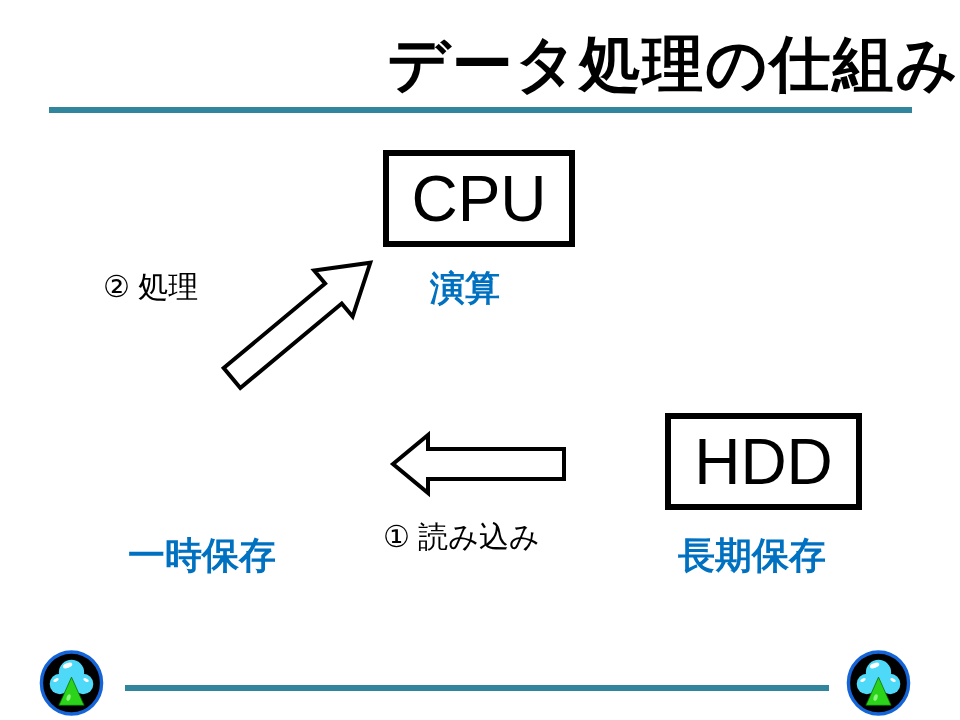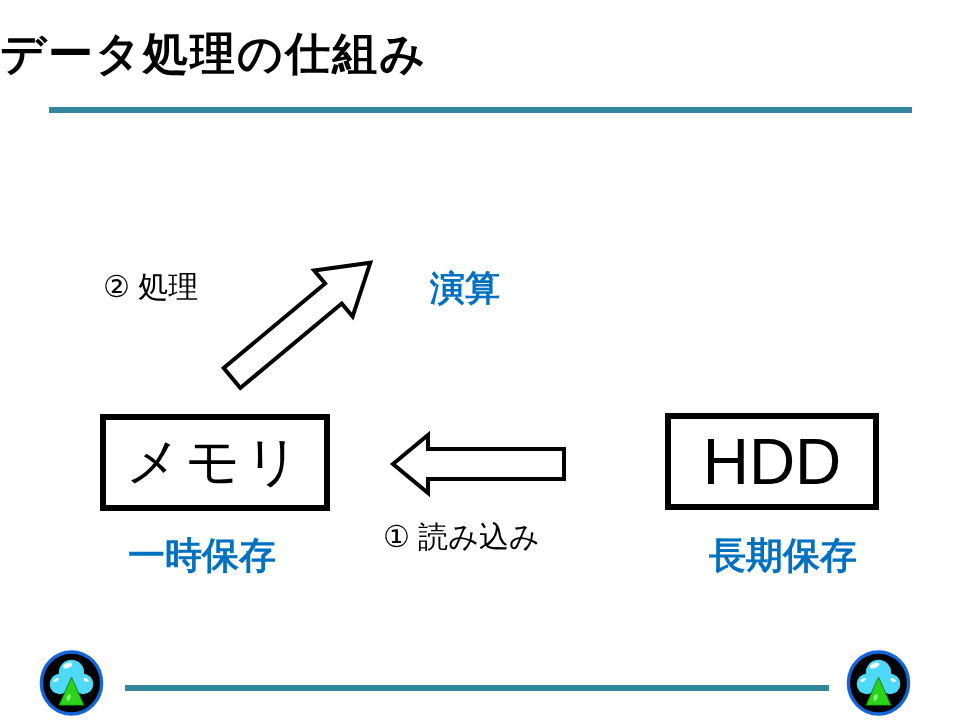--- a/index.html
+++ b/index.html
@@ -12,22 +12,22 @@
     position:relative;
     width:960px;height:720px;
     background:#ffffff;
     overflow:hidden;
     font-family:"Liberation Sans","DejaVu Sans",sans-serif;
     margin:0 auto;
   }
   .title{
     position:absolute;
     left:0;top:24px;width:960px;
-    text-align:left;
-    font-size:45px;
+    text-align:right;
+    font-size:61px;
     font-weight:bold;
     color:#000;
     letter-spacing:2px;
   }
   .rule{
     position:absolute;
     background:var(--accent);
     height:6px;
   }
   .rule-top{left:49px;top:107px;width:863px;}
@@ -36,30 +36,30 @@
     position:absolute;
     border:6px solid #000;
     background:#fff;
     display:flex;
     align-items:center;
     justify-content:center;
     color:#000;
   }
   .node-cpu{left:383px;top:150px;width:192px;height:97px;font-size:64px;}
   .node-memory{left:100px;top:414px;width:230px;height:97px;font-size:54px;letter-spacing:4px;}
-  .node-hdd{left:665px;top:413px;width:214px;height:97px;font-size:64px;}
+  .node-hdd{left:665px;top:413px;width:197px;height:97px;font-size:64px;}
   .caption{
     position:absolute;
     color:var(--label-blue);
     font-weight:bold;
     white-space:nowrap;
   }
   .caption-cpu{left:430px;top:265px;font-size:35px;}
   .caption-memory{left:128px;top:531px;font-size:37px;text-align:right;}
-  .caption-hdd{left:678px;top:531px;font-size:37px;margin-left:31px;}
+  .caption-hdd{left:678px;top:531px;font-size:37px;}
   .arrow-label{
     position:absolute;
     color:#000;
     font-size:30px;
     white-space:nowrap;
   }
   .arrow-label-process{left:103px;top:267px;}
   .arrow-label-read{left:383px;top:517px;}
   .arrow-layer{
     position:absolute;left:0;top:0;width:960px;height:720px;
@@ -73,22 +73,22 @@
   .footer-logo-right{left:845px;top:650px;}
 </style>
 </head>
 <body>
 
 <div class="slide">
 
   <h1 class="title">データ処理の仕組み</h1>
   <div class="rule rule-top"></div>
 
-  <div class="node node-memory">
-    <span>メモリ</span>
+  <div class="node node-cpu">
+    <span>CPU</span>
   </div>
   <div class="node node-hdd">
     <span>HDD</span>
   </div>
 
   <div class="caption caption-cpu">演算</div>
   <div class="caption caption-memory">一時保存</div>
   <div class="caption caption-hdd">長期保存</div>
 
   <div class="arrow-label arrow-label-process">② 処理</div>

